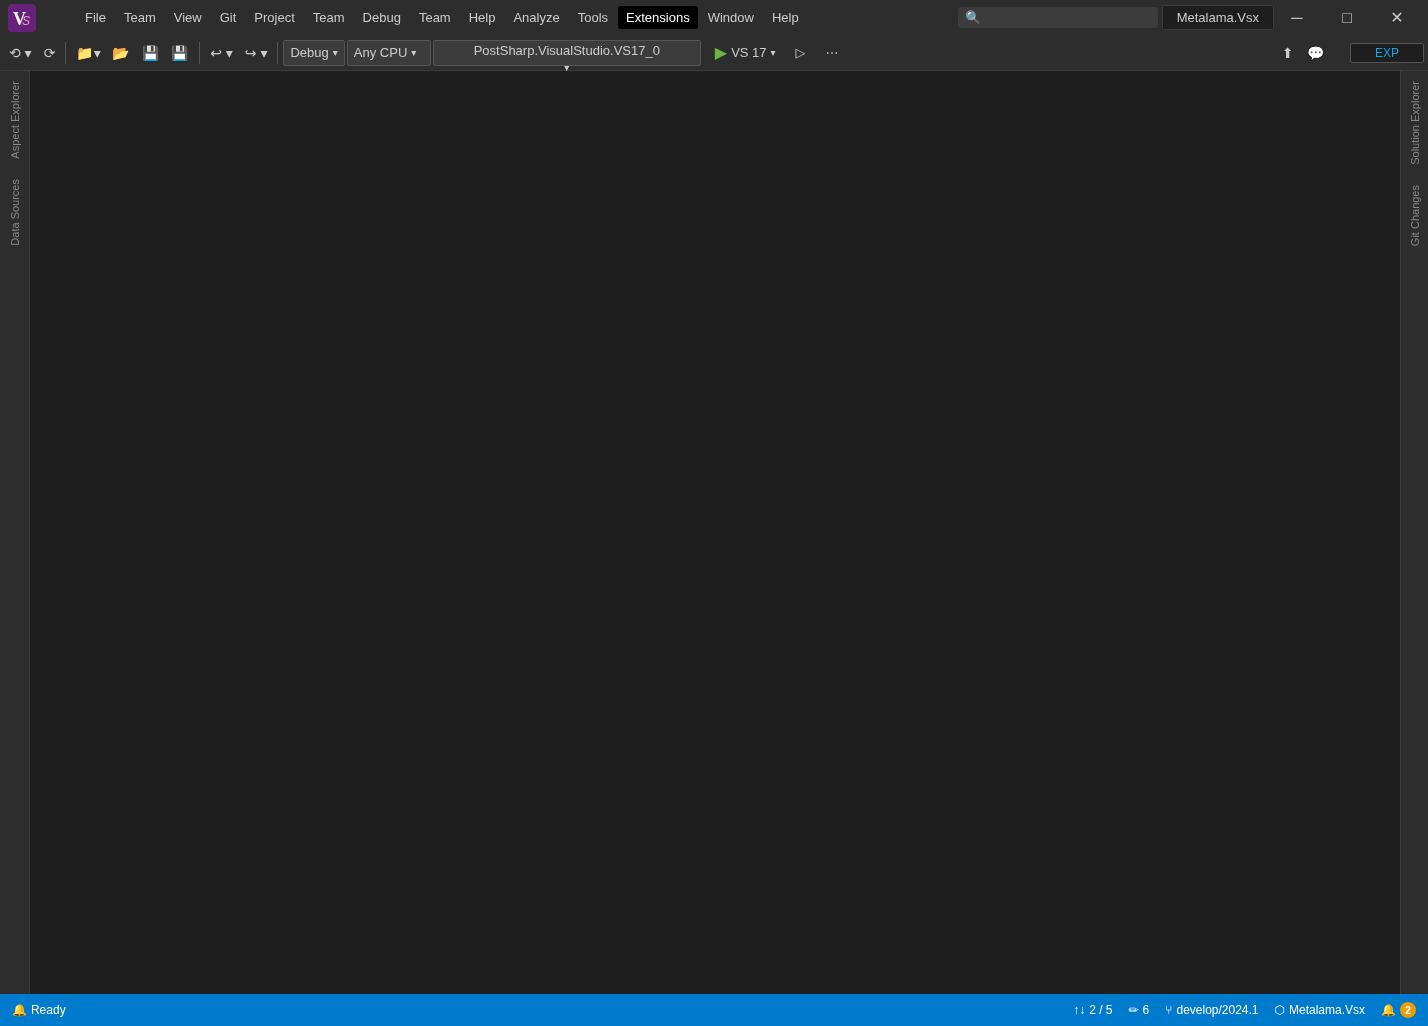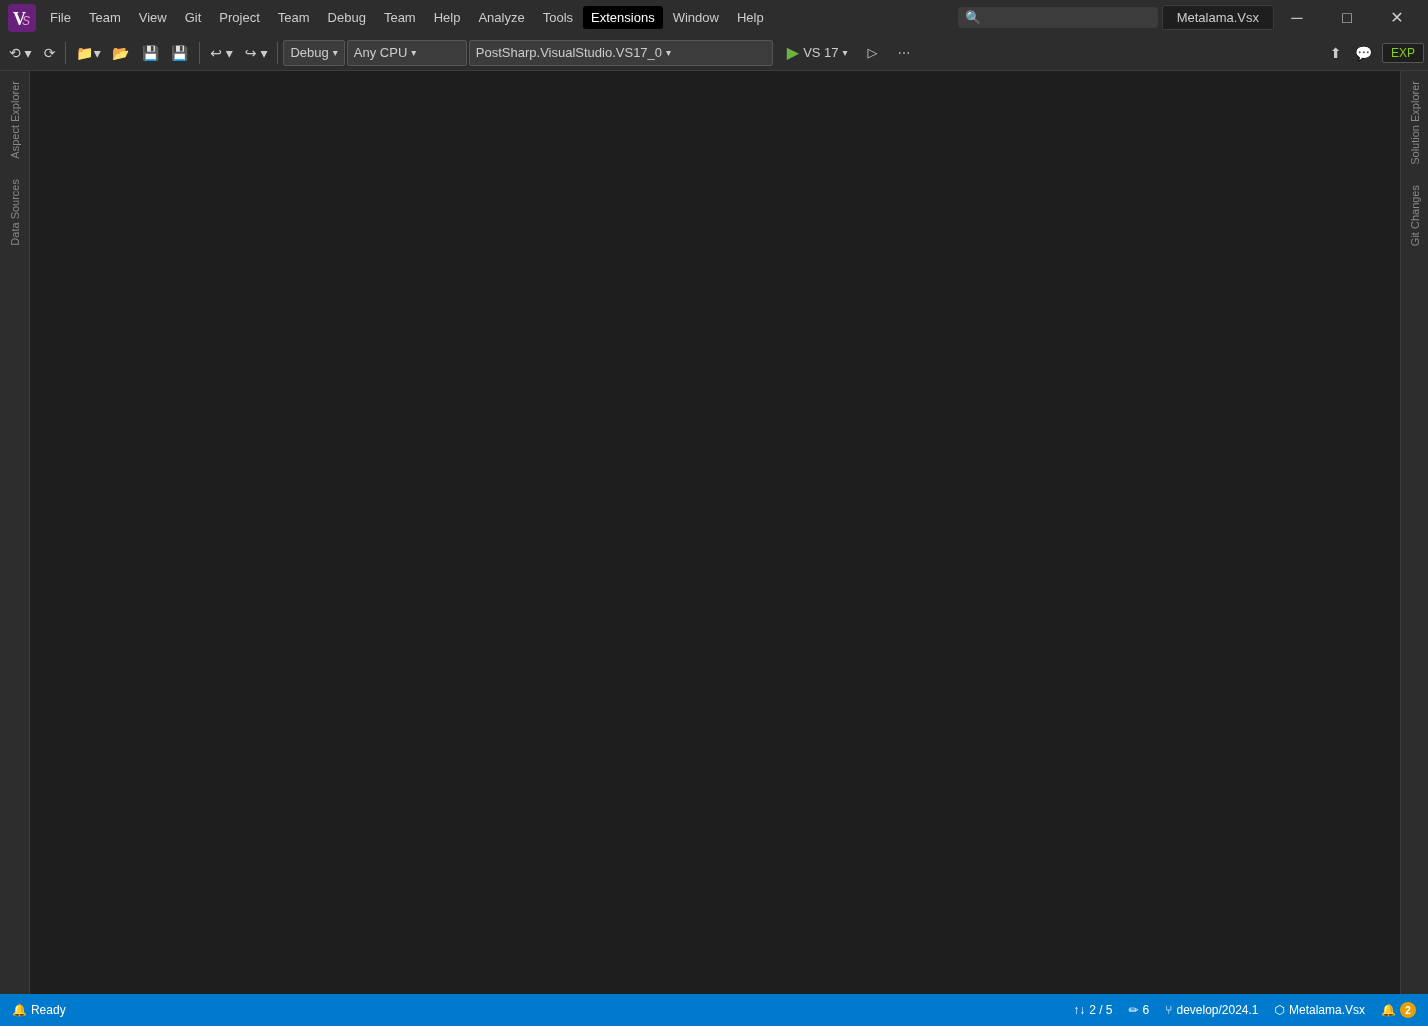--- a/index.html
+++ b/index.html
@@ -27,20 +27,21 @@
       width: 28px;
       height: 28px;
       margin-right: 6px;
       flex-shrink: 0;
     }
     #menu-bar {
       display: flex;
       align-items: center;
       gap: 2px;
       flex: 1;
+      margin-left: 35px;
     }
     .menu-item {
       padding: 4px 8px;
       cursor: pointer;
       border-radius: 3px;
       color: #cccccc;
       font-size: 13px;
       white-space: nowrap;
     }
     .menu-item.active { background: #000000; color: #fff; }
@@ -235,27 +236,27 @@
       display: flex;
       align-items: center;
       justify-content: center;
       font-size: 10px;
       font-weight: bold;
     }
 
     
     #exp-badge {
       background: #1e1e1e;
-      color: #84cc16;
+      color: #0ea5e9;
       border: 1px solid #555;
-      padding: 2px 8px;
+      padding: 2px 24px;
       font-size: 12px;
       border-radius: 2px;
       cursor: pointer;
-      margin-left: 0;
+      margin-left: 16px;
     }
   </style>
 </head>
 <body>
 
 <div id="title-bar">
 
   <div id="vs-logo">
     <svg width="28" height="28" viewBox="0 0 28 28">
       <rect width="28" height="28" rx="4" fill="#68217a"></rect>
@@ -308,26 +309,26 @@
 
   <div class="tb-btn">↩ ▾</div>
   <div class="tb-btn">↪ ▾</div>
   <div class="tb-separator"></div>
 
   <div class="tb-dropdown">
     <span>Debug</span>
     <span class="arrow">▾</span>
   </div>
 
-  <div class="tb-dropdown" style="width:120px;">
+  <div class="tb-dropdown" style="width:84px;">
     <span>Any CPU</span>
     <span class="arrow">▾</span>
   </div>
 
-  <div class="tb-dropdown" style="width:304px;">
+  <div class="tb-dropdown" style="width:268px;flex-direction:column;">
     <span>PostSharp.VisualStudio.VS17_0</span>
     <span class="arrow">▾</span>
   </div>
 
   <div id="run-controls">
     <div class="run-btn">
       <span class="play-icon">▶</span>
       <span>VS 17</span>
       <span style="font-size:10px;">▾</span>
     </div>

